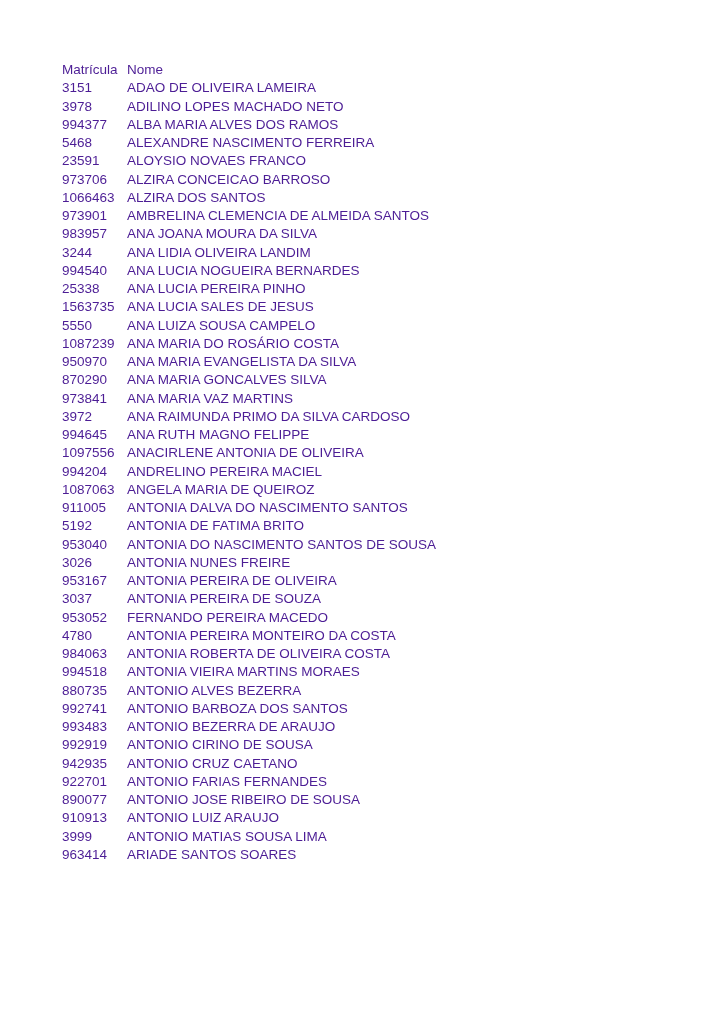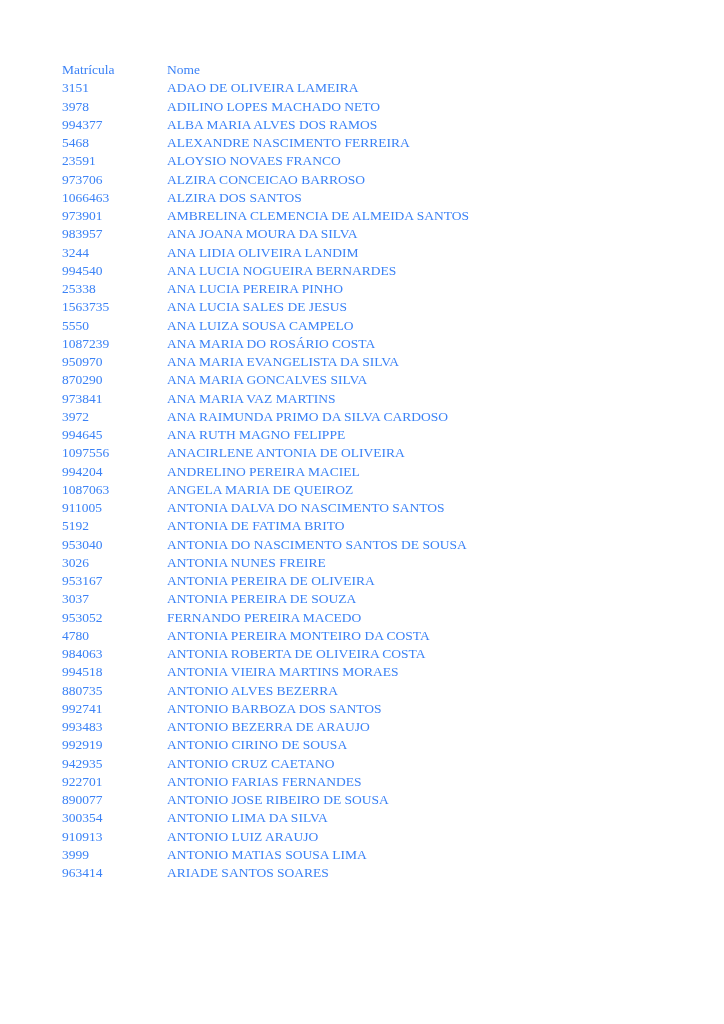--- a/index.html
+++ b/index.html
@@ -6,22 +6,22 @@
     margin: 0;
     padding: 0;
     background: #ffffff;
   }
   .page {
     position: relative;
     width: 724px;
     height: 1024px;
     background: #ffffff;
     overflow: hidden;
-    font-family: Liberation Serif, serif;
-    color: #3b82f6;
+    font-family: Liberation Sans, sans-serif;
+    color: #4c1d95;
   }
   .table {
     position: absolute;
     top: 61px;
     left: 62px;
     right: 20px;
   }
   .row {
     display: flex;
     height: 18.25px;
@@ -29,21 +29,20 @@
     font-size: 13.5px;
     white-space: nowrap;
   }
   .cell { display: block; }
   .col-matricula {
     width: 65px;
     flex: 0 0 65px;
   }
   .col-nome {
     flex: 1 1 auto;
-    margin-left: 40px;
   }
 </style>
 </head>
 <body>
 
 <div class="page">
   <div class="table">
     <div class="row">
       <span class="cell col-matricula">Matrícula</span>
       <span class="cell col-nome">Nome</span>
@@ -245,24 +244,20 @@
     <span class="cell col-matricula">922701</span>
     <span class="cell col-nome">ANTONIO FARIAS FERNANDES</span>
   </div>
 
 
   <div class="row">
     <span class="cell col-matricula">890077</span>
     <span class="cell col-nome">ANTONIO JOSE RIBEIRO DE SOUSA</span>
   </div>
 
-  <div class="row">
-    <span class="cell col-matricula">300354</span>
-    <span class="cell col-nome">ANTONIO LIMA DA SILVA</span>
-  </div>
 
   <div class="row">
     <span class="cell col-matricula">910913</span>
     <span class="cell col-nome">ANTONIO LUIZ ARAUJO</span>
   </div>
 
   <div class="row">
     <span class="cell col-matricula">3999</span>
     <span class="cell col-nome">ANTONIO MATIAS SOUSA LIMA</span>
   </div>

